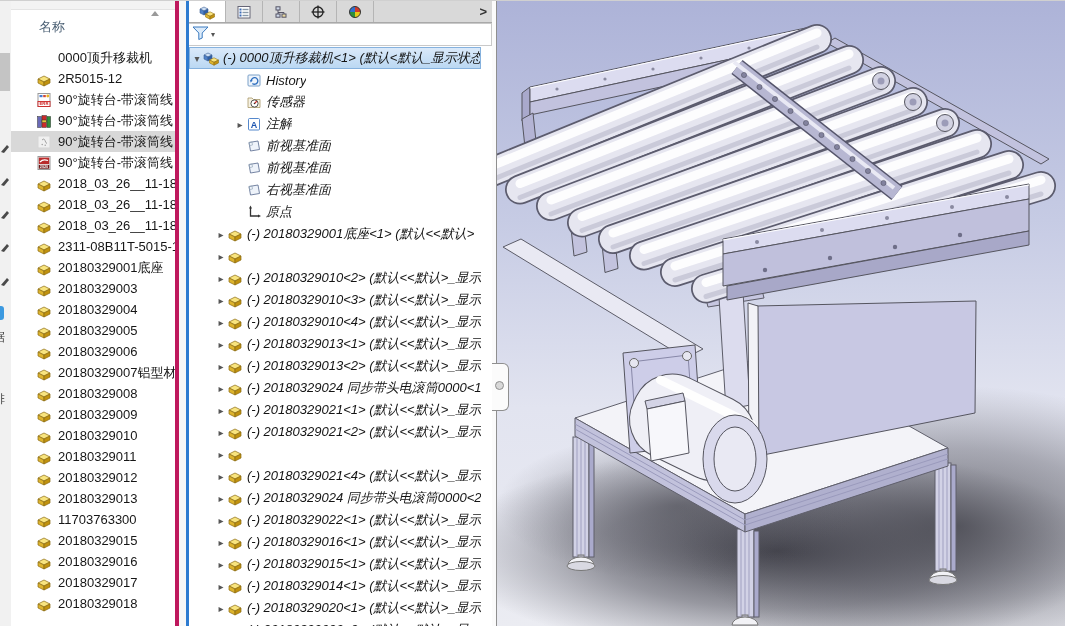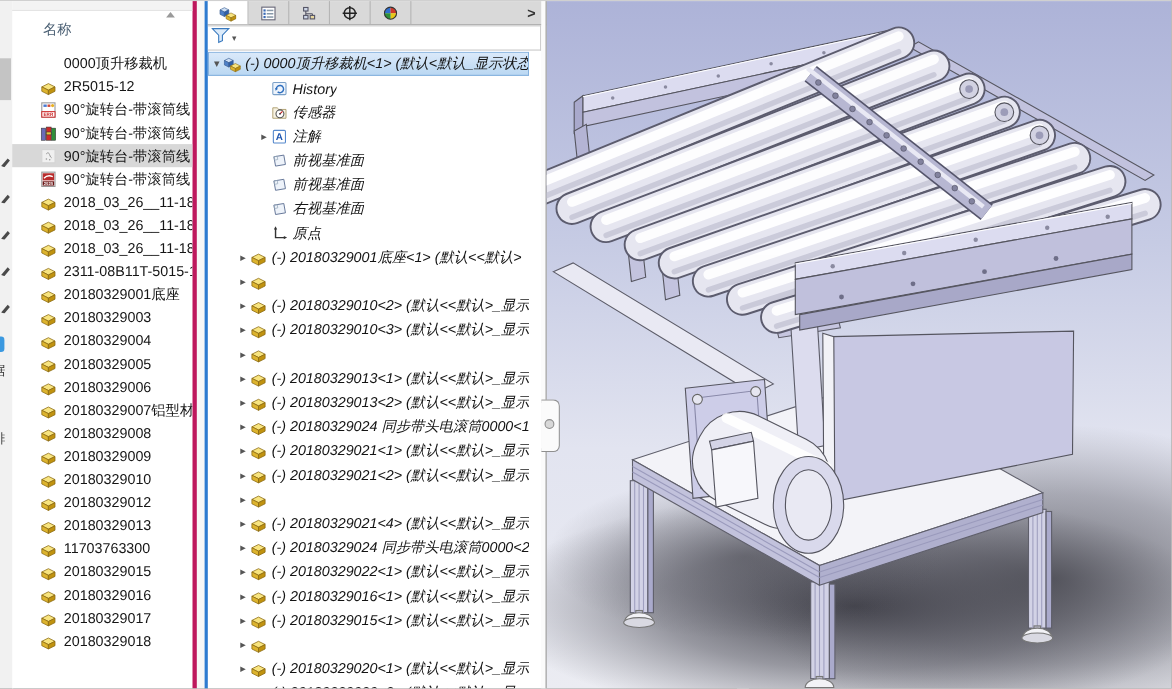--- a/index.html
+++ b/index.html
@@ -331,20 +331,32 @@
         <div class="frow">
           <span class="ficon">
             <svg width="16" height="16" viewBox="0 0 16 16">
               <g transform="translate(0,0) scale(1)" stroke="#8a6a12" stroke-width="0.7" stroke-linejoin="round">
   <polygon points="2,8 8,5 14,8 8,11" fill="#f8e47e"></polygon>
   <polygon points="2,8 8,11 8,15 2,12" fill="#ddb42e"></polygon>
   <polygon points="8,11 14,8 14,12 8,15" fill="#c0920f"></polygon>
               </g>
             </svg>
           </span>
+          <span class="flabel">20180329011</span>
+        </div>
+        <div class="frow">
+          <span class="ficon">
+            <svg width="16" height="16" viewBox="0 0 16 16">
+              <g transform="translate(0,0) scale(1)" stroke="#8a6a12" stroke-width="0.7" stroke-linejoin="round">
+  <polygon points="2,8 8,5 14,8 8,11" fill="#f8e47e"></polygon>
+  <polygon points="2,8 8,11 8,15 2,12" fill="#ddb42e"></polygon>
+  <polygon points="8,11 14,8 14,12 8,15" fill="#c0920f"></polygon>
+              </g>
+            </svg>
+          </span>
           <span class="flabel">20180329012</span>
         </div>
         <div class="frow">
           <span class="ficon">
             <svg width="16" height="16" viewBox="0 0 16 16">
               <g transform="translate(0,0) scale(1)" stroke="#8a6a12" stroke-width="0.7" stroke-linejoin="round">
   <polygon points="2,8 8,5 14,8 8,11" fill="#f8e47e"></polygon>
   <polygon points="2,8 8,11 8,15 2,12" fill="#ddb42e"></polygon>
   <polygon points="8,11 14,8 14,12 8,15" fill="#c0920f"></polygon>
               </g>
@@ -634,20 +646,21 @@
           <span class="exp">▸</span>
           <span class="ticon">
             <svg width="16" height="16" viewBox="0 0 16 16">
               <g transform="translate(0,0) scale(1)" stroke="#8a6a12" stroke-width="0.7" stroke-linejoin="round">
   <polygon points="2,8 8,5 14,8 8,11" fill="#f8e47e"></polygon>
   <polygon points="2,8 8,11 8,15 2,12" fill="#ddb42e"></polygon>
   <polygon points="8,11 14,8 14,12 8,15" fill="#c0920f"></polygon>
               </g>
             </svg>
           </span>
+          <span class="tlabel">(-) 20180329010&lt;4&gt; (默认&lt;&lt;默认&gt;_显示</span>
         </div>
         <div class="trow lvl-part">
           <span class="exp">▸</span>
           <span class="ticon">
             <svg width="16" height="16" viewBox="0 0 16 16">
               <g transform="translate(0,0) scale(1)" stroke="#8a6a12" stroke-width="0.7" stroke-linejoin="round">
   <polygon points="2,8 8,5 14,8 8,11" fill="#f8e47e"></polygon>
   <polygon points="2,8 8,11 8,15 2,12" fill="#ddb42e"></polygon>
   <polygon points="8,11 14,8 14,12 8,15" fill="#c0920f"></polygon>
               </g>
@@ -788,20 +801,21 @@
           <span class="exp">▸</span>
           <span class="ticon">
             <svg width="16" height="16" viewBox="0 0 16 16">
               <g transform="translate(0,0) scale(1)" stroke="#8a6a12" stroke-width="0.7" stroke-linejoin="round">
   <polygon points="2,8 8,5 14,8 8,11" fill="#f8e47e"></polygon>
   <polygon points="2,8 8,11 8,15 2,12" fill="#ddb42e"></polygon>
   <polygon points="8,11 14,8 14,12 8,15" fill="#c0920f"></polygon>
               </g>
             </svg>
           </span>
+          <span class="tlabel">(-) 20180329014&lt;1&gt; (默认&lt;&lt;默认&gt;_显示</span>
         </div>
         <div class="trow lvl-part">
           <span class="exp">▸</span>
           <span class="ticon">
             <svg width="16" height="16" viewBox="0 0 16 16">
               <g transform="translate(0,0) scale(1)" stroke="#8a6a12" stroke-width="0.7" stroke-linejoin="round">
   <polygon points="2,8 8,5 14,8 8,11" fill="#f8e47e"></polygon>
   <polygon points="2,8 8,11 8,15 2,12" fill="#ddb42e"></polygon>
   <polygon points="8,11 14,8 14,12 8,15" fill="#c0920f"></polygon>
               </g>

